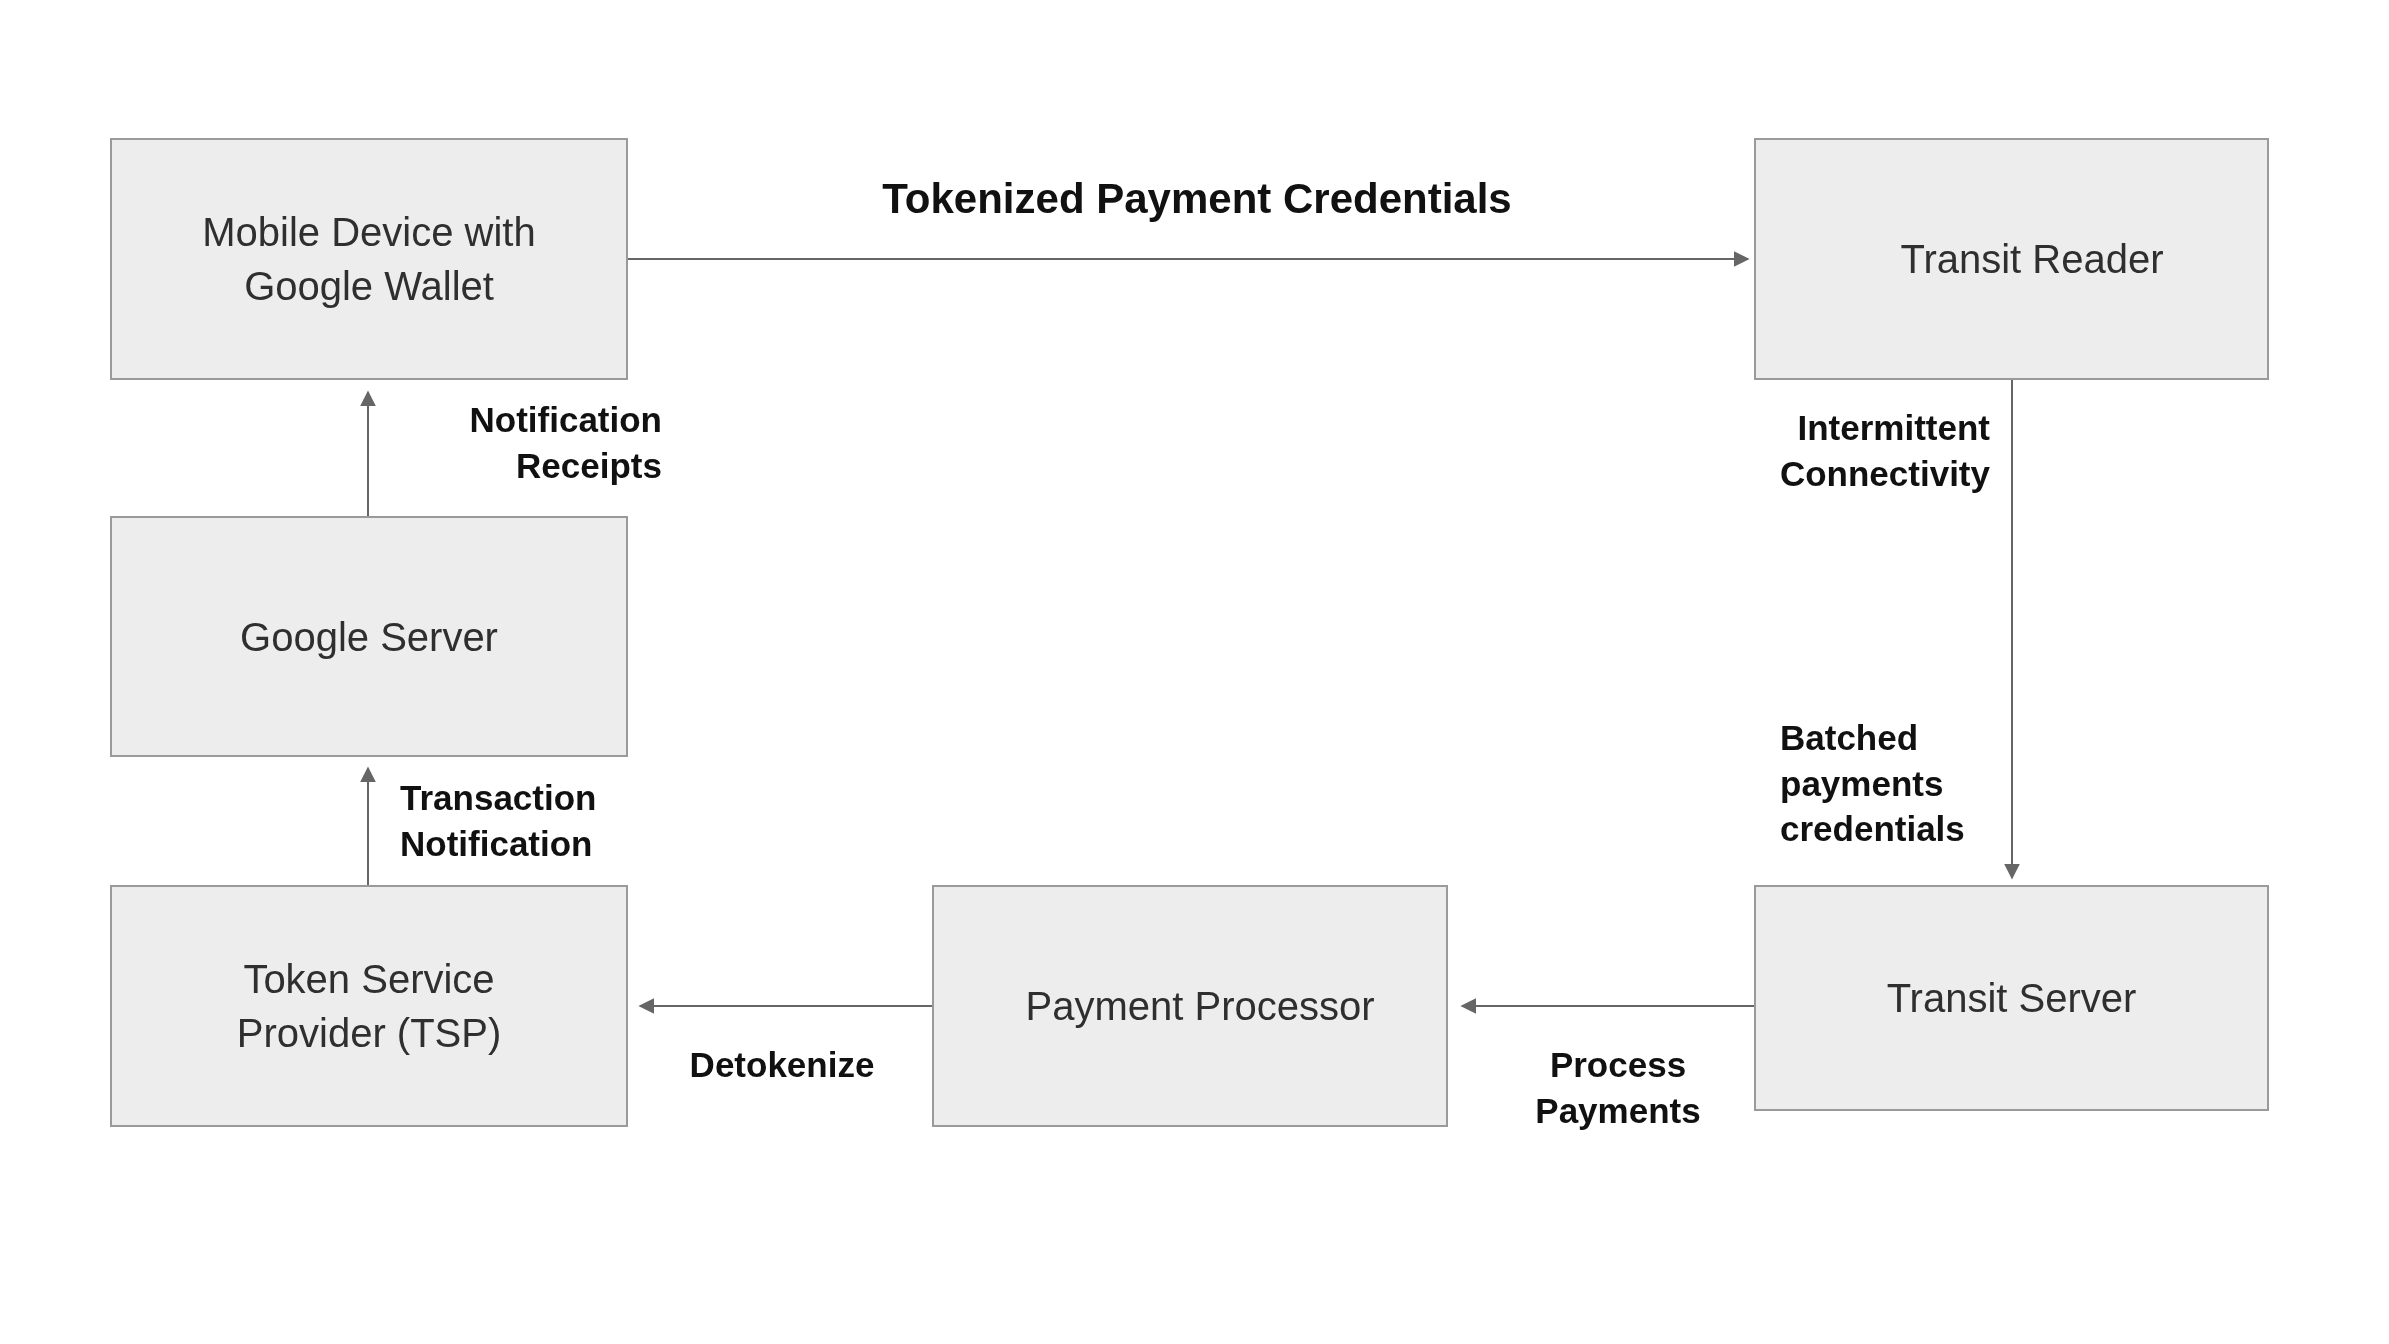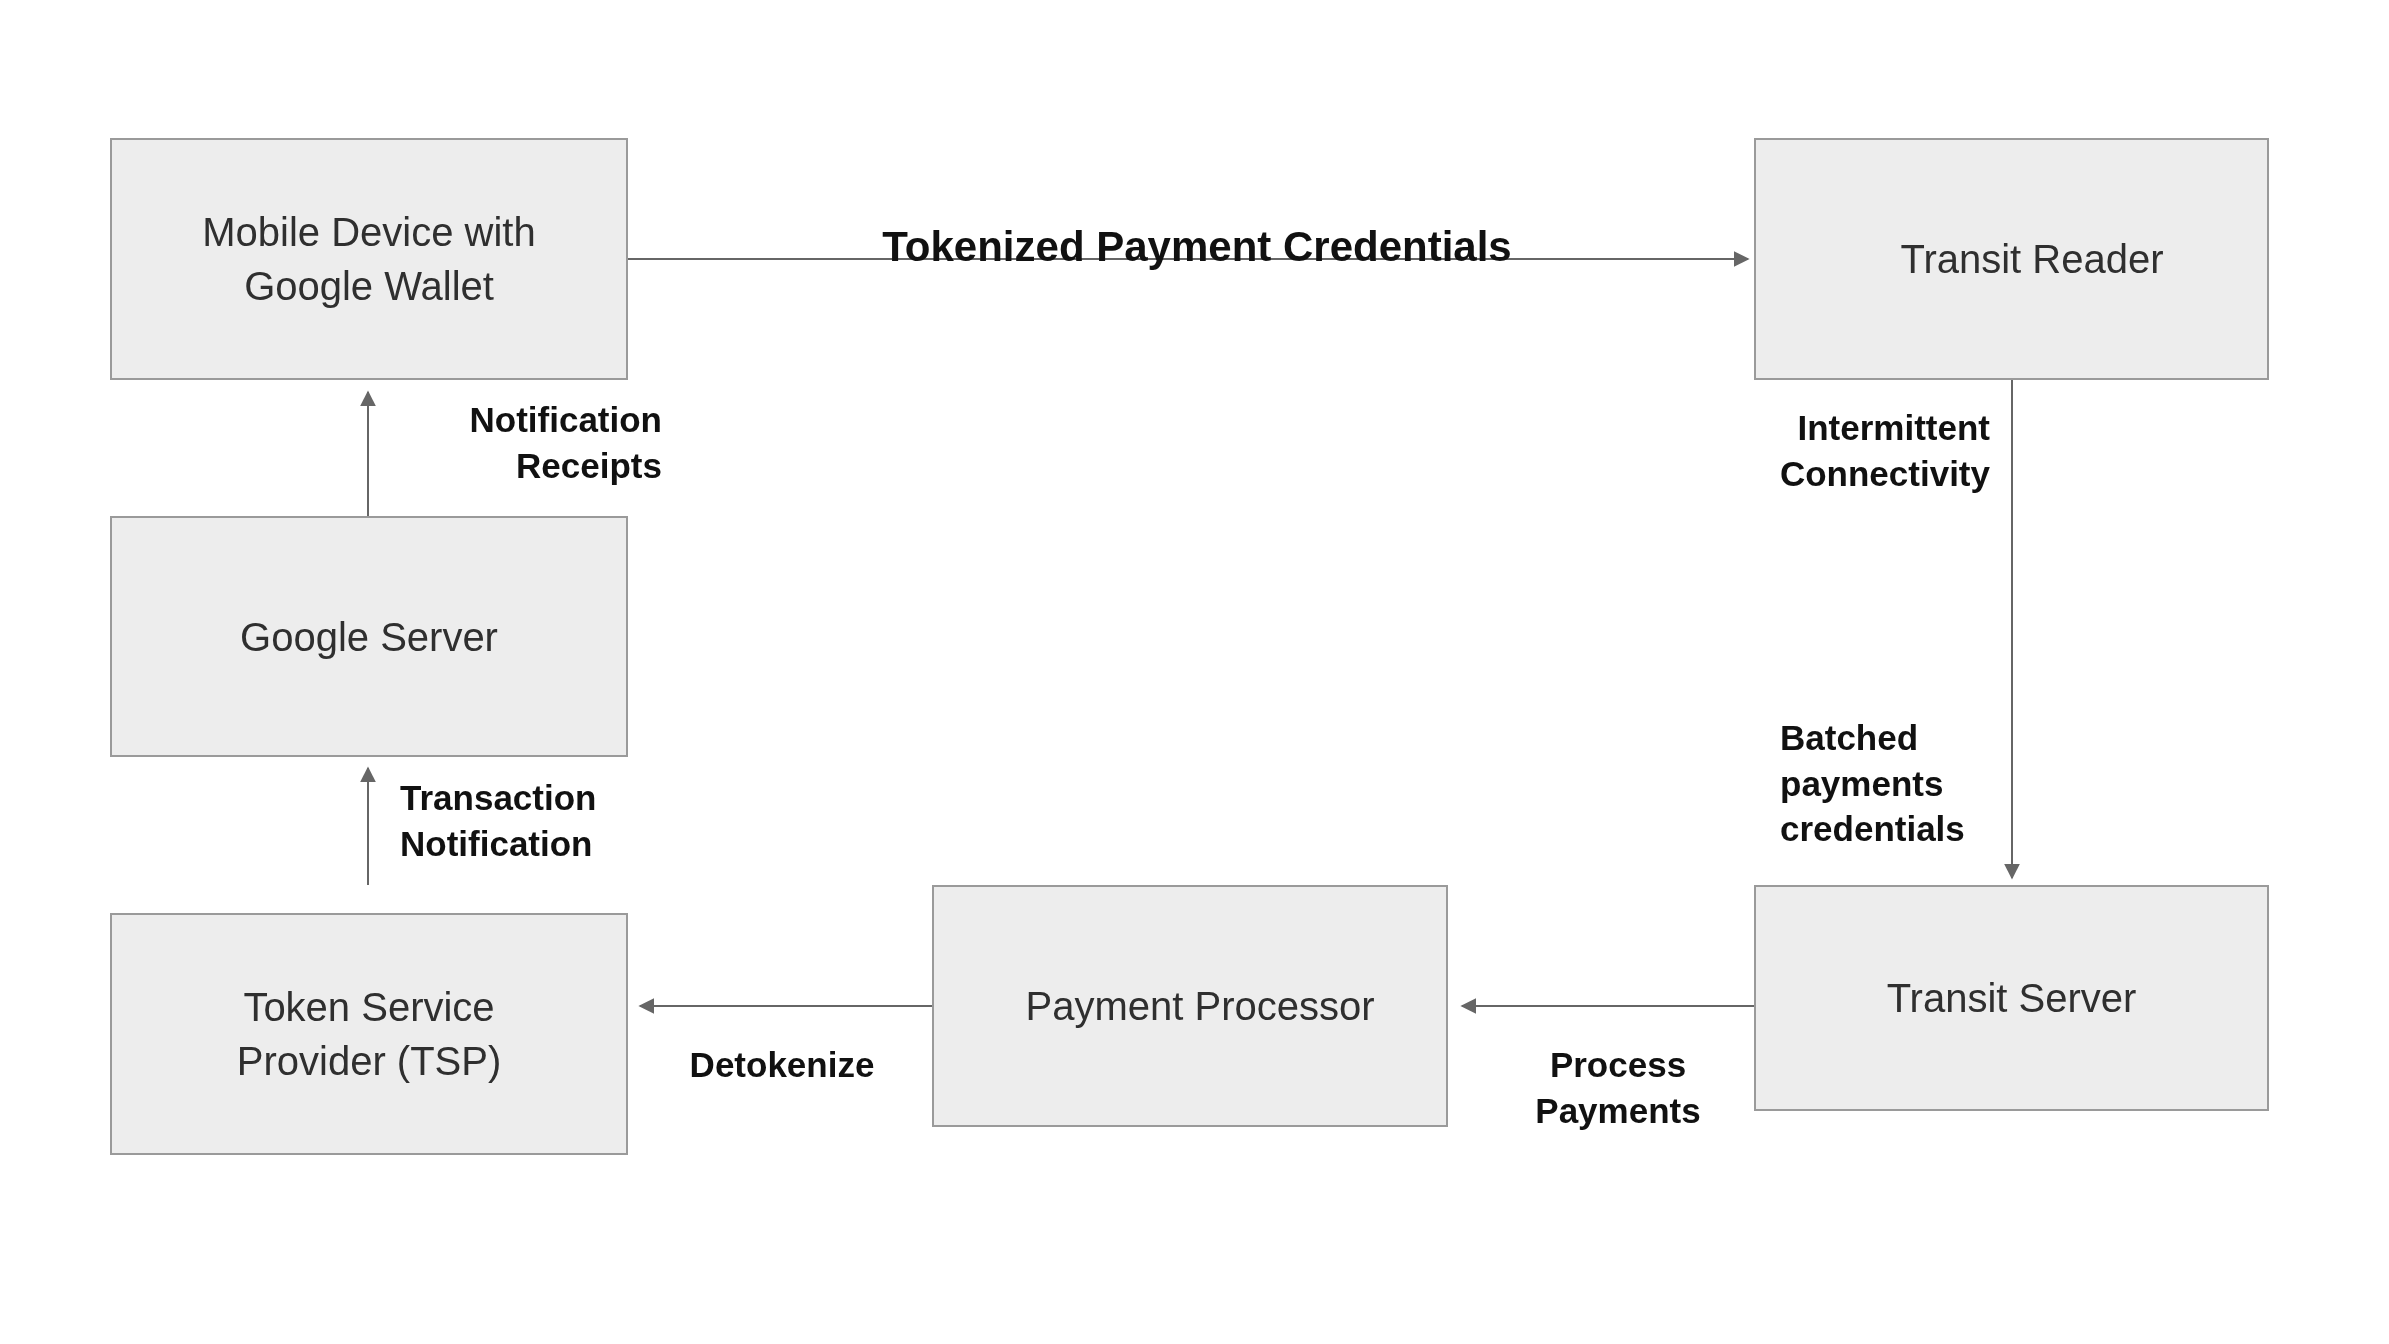--- a/index.html
+++ b/index.html
@@ -31,35 +31,35 @@
     text-align: center;
     font-size: 40px;
     line-height: 1.35;
     color: #2f2f2f;
   }
   .node .node-label { max-width: 382px; }
 
   .node-mobile-device   { left: 110px;  top: 138px; width: 518px; height: 242px; }
   .node-transit-reader  { left: 1754px; top: 138px; width: 515px; height: 242px; padding-left: 41px; }
   .node-google-server   { left: 110px;  top: 516px; width: 518px; height: 241px; }
-  .node-tsp             { left: 110px;  top: 885px; width: 518px; height: 242px; margin-top: 28px; }
+  .node-tsp             { left: 110px;  top: 885px; width: 518px; height: 242px; }
   .node-payment-processor { left: 932px;  top: 885px; width: 516px; height: 242px; padding-left: 20px; }
   .node-transit-server  { left: 1754px; top: 885px; width: 515px; height: 226px; }
 
   .elabel {
     position: absolute;
     font-weight: bold;
     color: #111111;
     font-size: 35px;
     line-height: 1.3;
   }
 
   .elabel-tokenized {
     left: 702px; top: 172px; width: 990px;
-    text-align: center; font-size: 42px; margin-top: 48px;
+    text-align: center; font-size: 42px;
   }
   .elabel-intermittent {
     left: 1700px; top: 405px; width: 290px;
     text-align: right;
   }
   .elabel-batched {
     left: 1780px; top: 715px; width: 210px;
   }
   .elabel-process {
     left: 1468px; top: 1042px; width: 300px;

